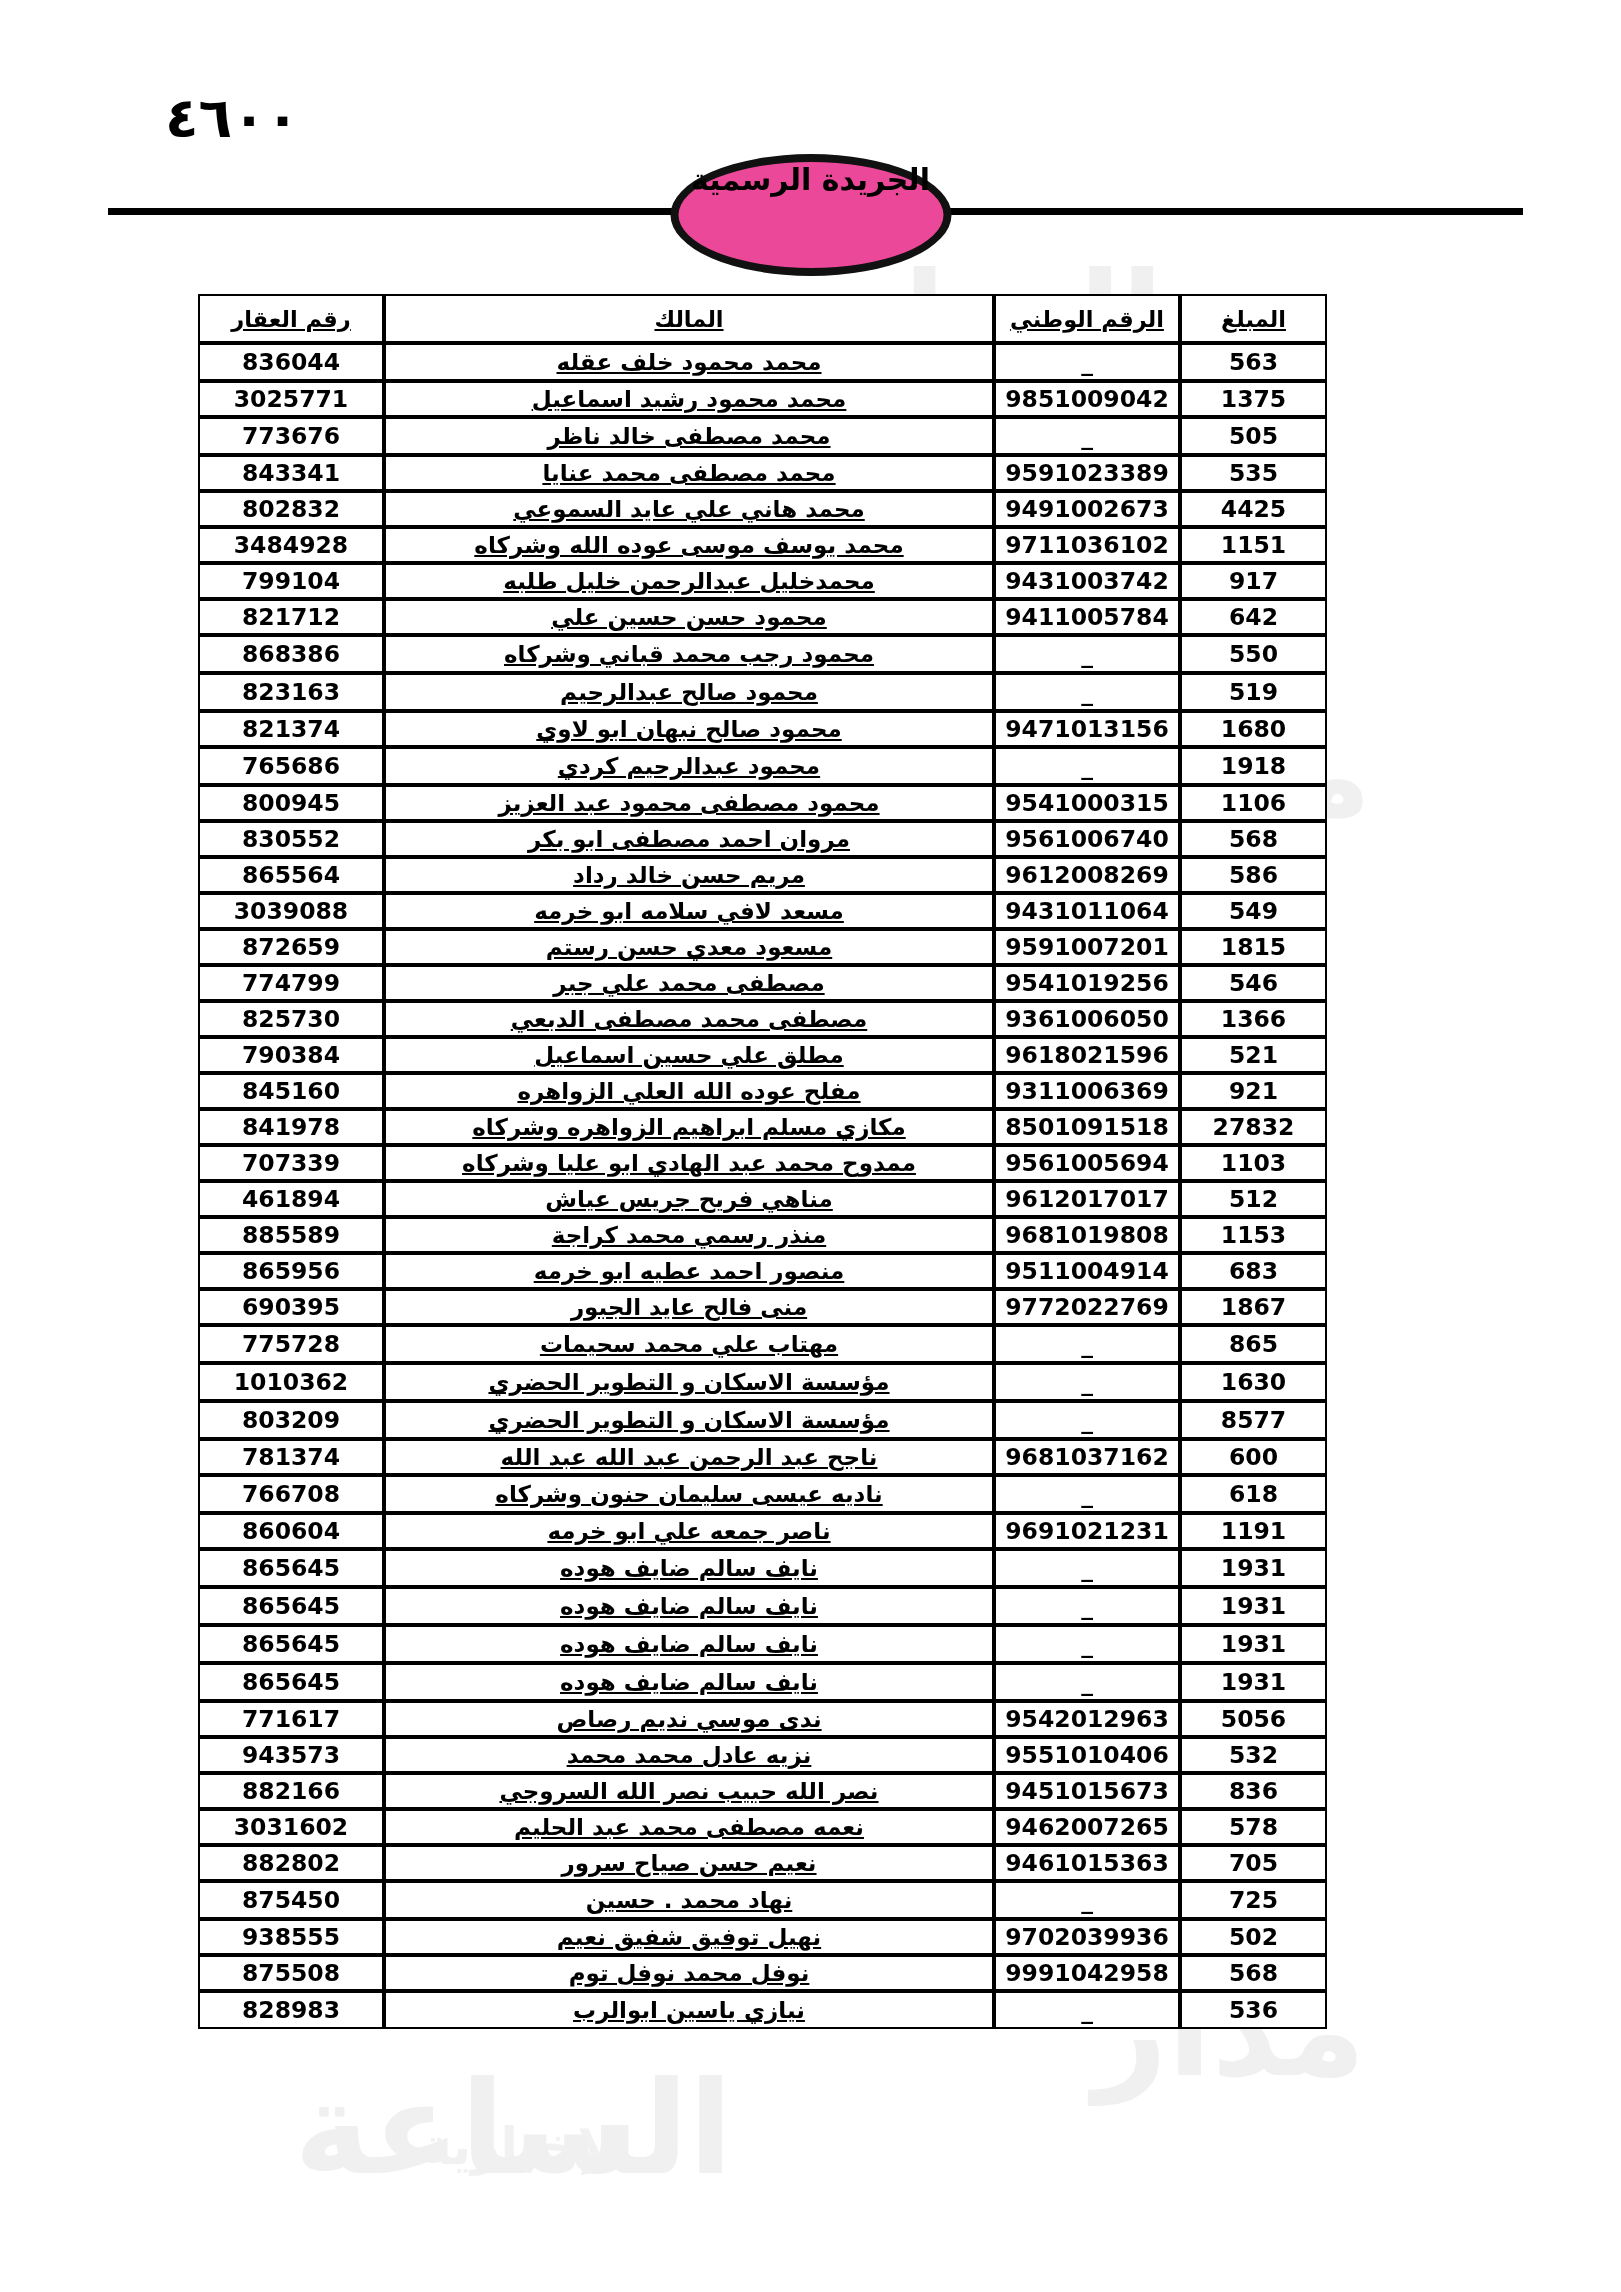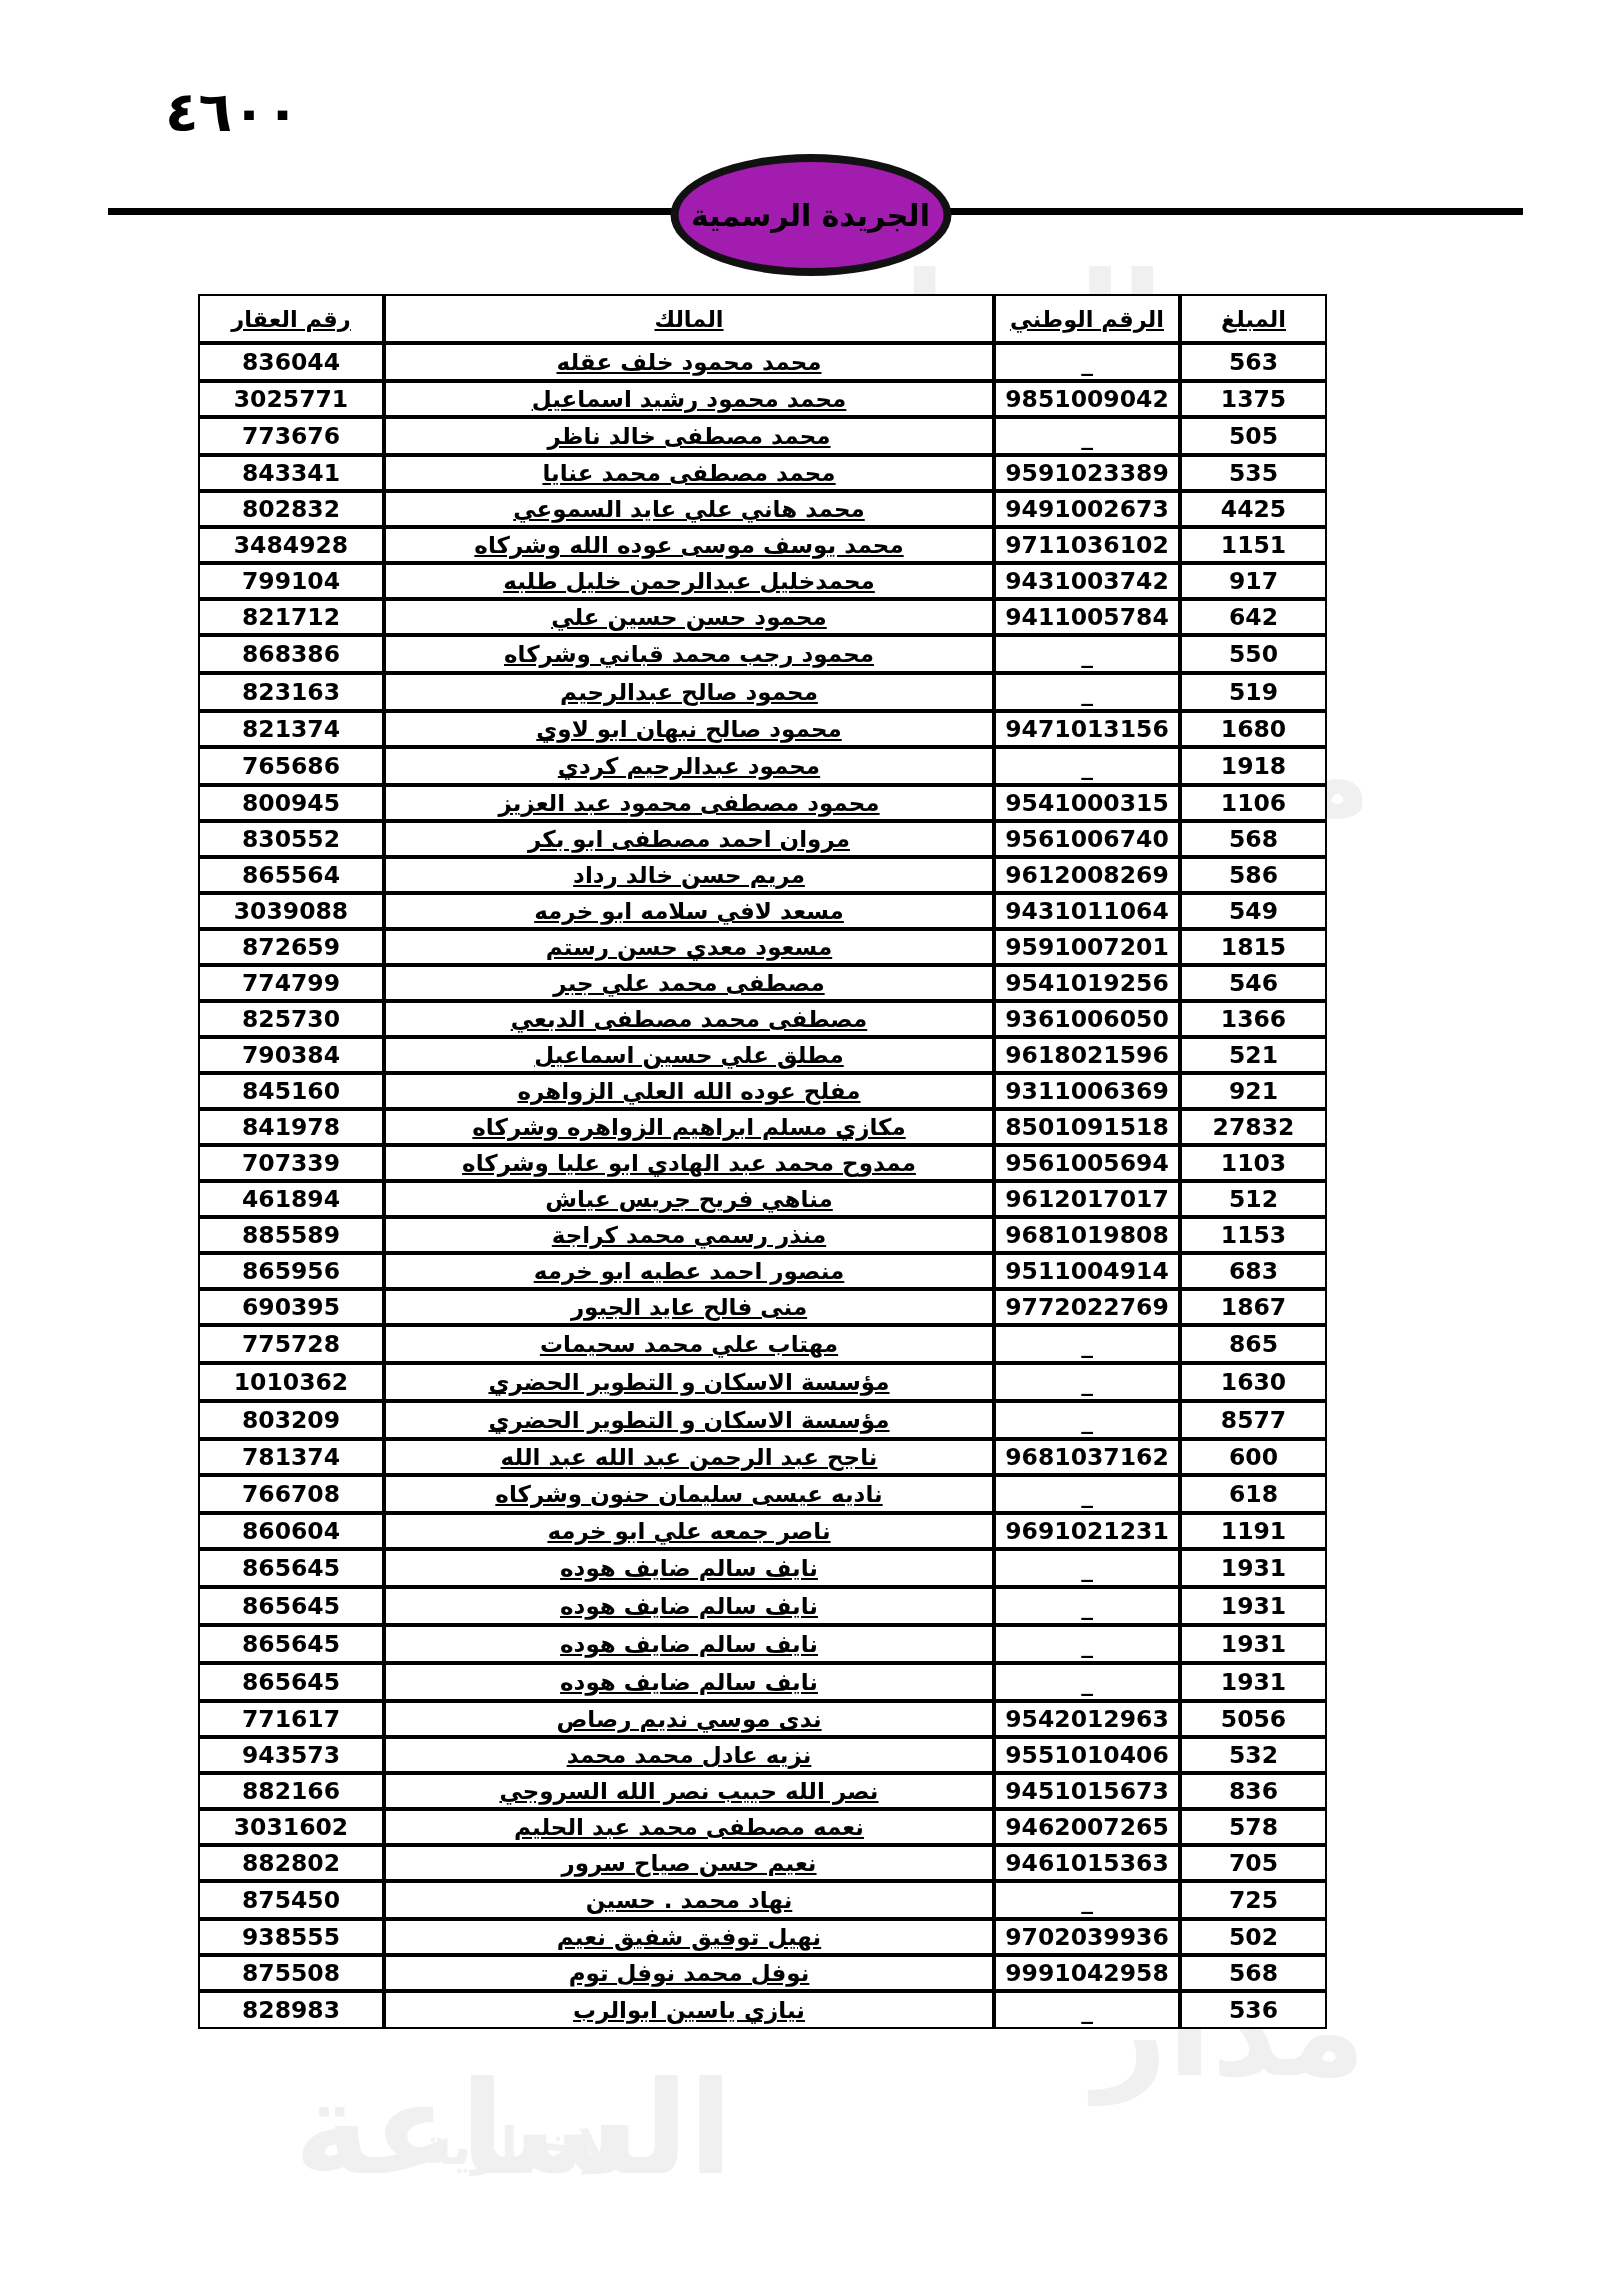--- a/index.html
+++ b/index.html
@@ -100,21 +100,21 @@
   .wm-mid-right { font-size: 118px; right: 250px; top: 706px; letter-spacing: 5.9px; }
   .wm-mid-left  { font-size: 118px; left: 294px;  top: 1117px; letter-spacing: 5.9px; }
   .wm-top-mid   { font-size: 123px; left: 745px; top: 245px; letter-spacing: 5.9px; }
 
   
   #page { position: relative; z-index: 2; }
 
   .page-number {
     position: absolute;
     left: 165px;
-    top: 80px;
+    top: 86px;
     font-size: 55px;
     font-weight: bold;
     font-family: "DejaVu Sans", "Liberation Sans", sans-serif;
     color: #000;
     letter-spacing: 2px;
     direction: rtl;
   }
 
   .header-rule {
     position: absolute;
@@ -127,23 +127,22 @@
 
   .header-badge {
     position: absolute;
     left: 50%;
     top: 154px;
     transform: translateX(-50%);
     width: 265px;
     height: 106px;
     border: 8.8px solid #111;
     border-radius: 50%;
-    background: #a21caf;
+    background: #ec4899;
     display: flex;
-    align-items: center;
     justify-content: center;
   }
   .header-badge .badge-text {
     font-size: 30px;
     font-weight: bold;
     color: #000;
     font-family: "DejaVu Sans", "Liberation Sans", sans-serif;
   }
 
   

